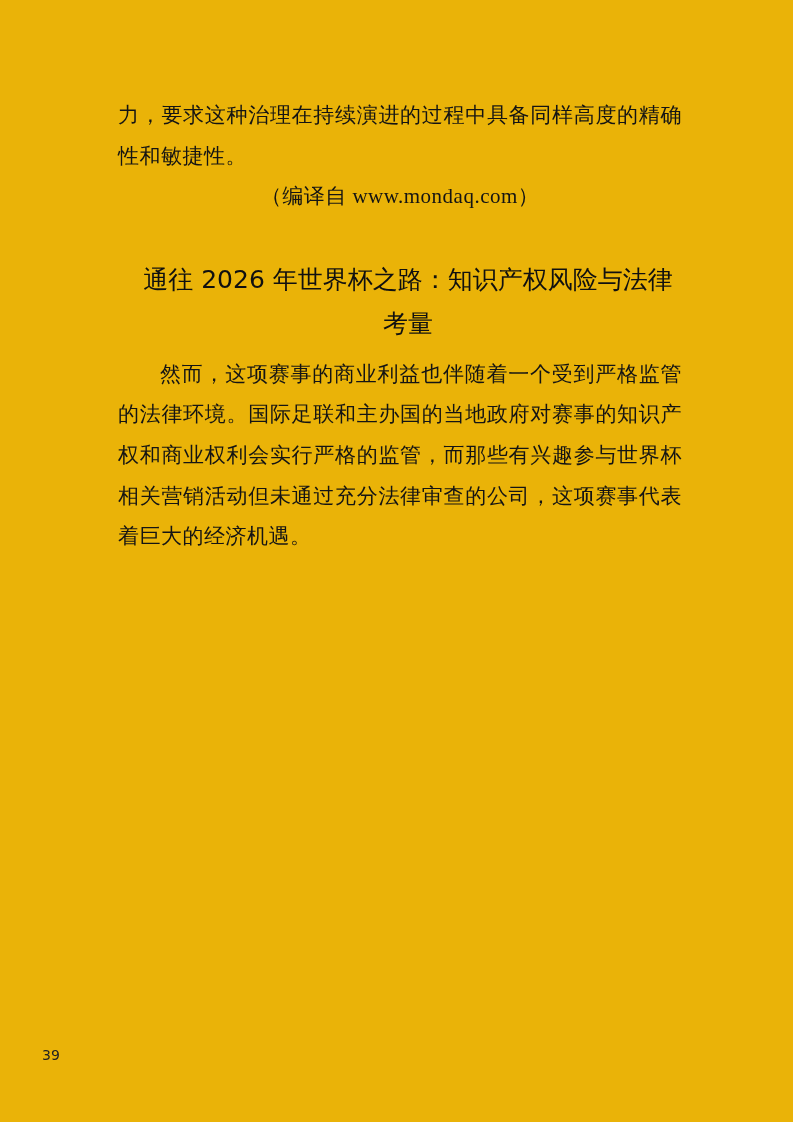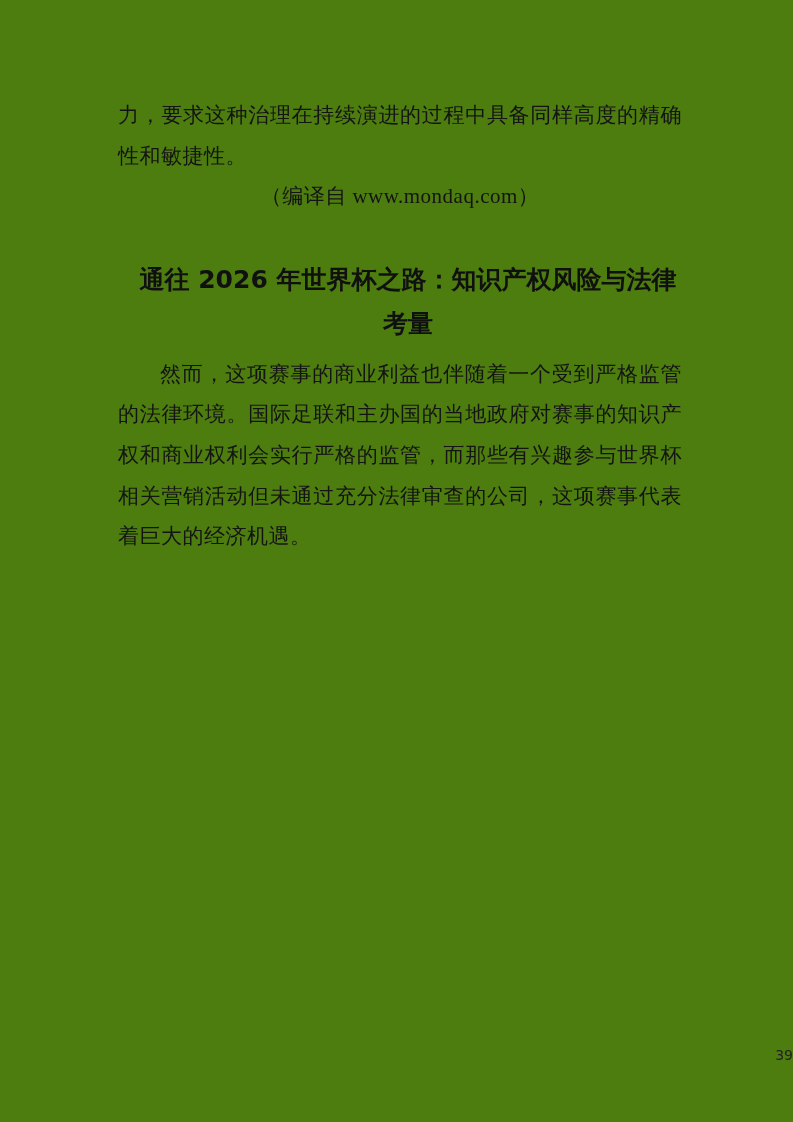--- a/index.html
+++ b/index.html
@@ -4,21 +4,21 @@
 <style>
   html, body {
     margin: 0;
     padding: 0;
     background: #ffffff;
   }
   .page {
     position: relative;
     width: 793px;
     height: 1122px;
-    background: #4d7c0f;
+    background: #eab308;
     color: #141414;
     overflow: hidden;
   }
   .content {
     position: absolute;
     left: 118px;
     top: 95px;
     width: 564px;
     font-family: "Liberation Serif", "DejaVu Serif", serif;
     font-size: 21px;
@@ -29,37 +29,37 @@
   .content p {
     margin: 0;
     padding: 0;
   }
   .attribution {
     text-align: center;
     letter-spacing: 0.5px;
   }
   .article-title {
     font-family: "DejaVu Sans", "Liberation Sans", sans-serif;
-    font-weight: 700;
+    font-weight: 400;
     font-size: 25px;
     line-height: 44px;
     text-align: center;
     letter-spacing: 0;
     margin: 41px 0 8px 16px;
     color: #101010;
   }
   .body-para {
     text-indent: 42px;
   }
   .page-number {
     position: absolute;
     left: 0;
     width: 100%;
     top: 1047px;
-    text-align: right;
+    text-align: left;
     padding-left: 42px;
     box-sizing: border-box;
     font-family: "DejaVu Sans", "Liberation Sans", sans-serif;
     font-size: 14px;
     color: #222222;
   }
 </style>
 </head>
 <body>
 

